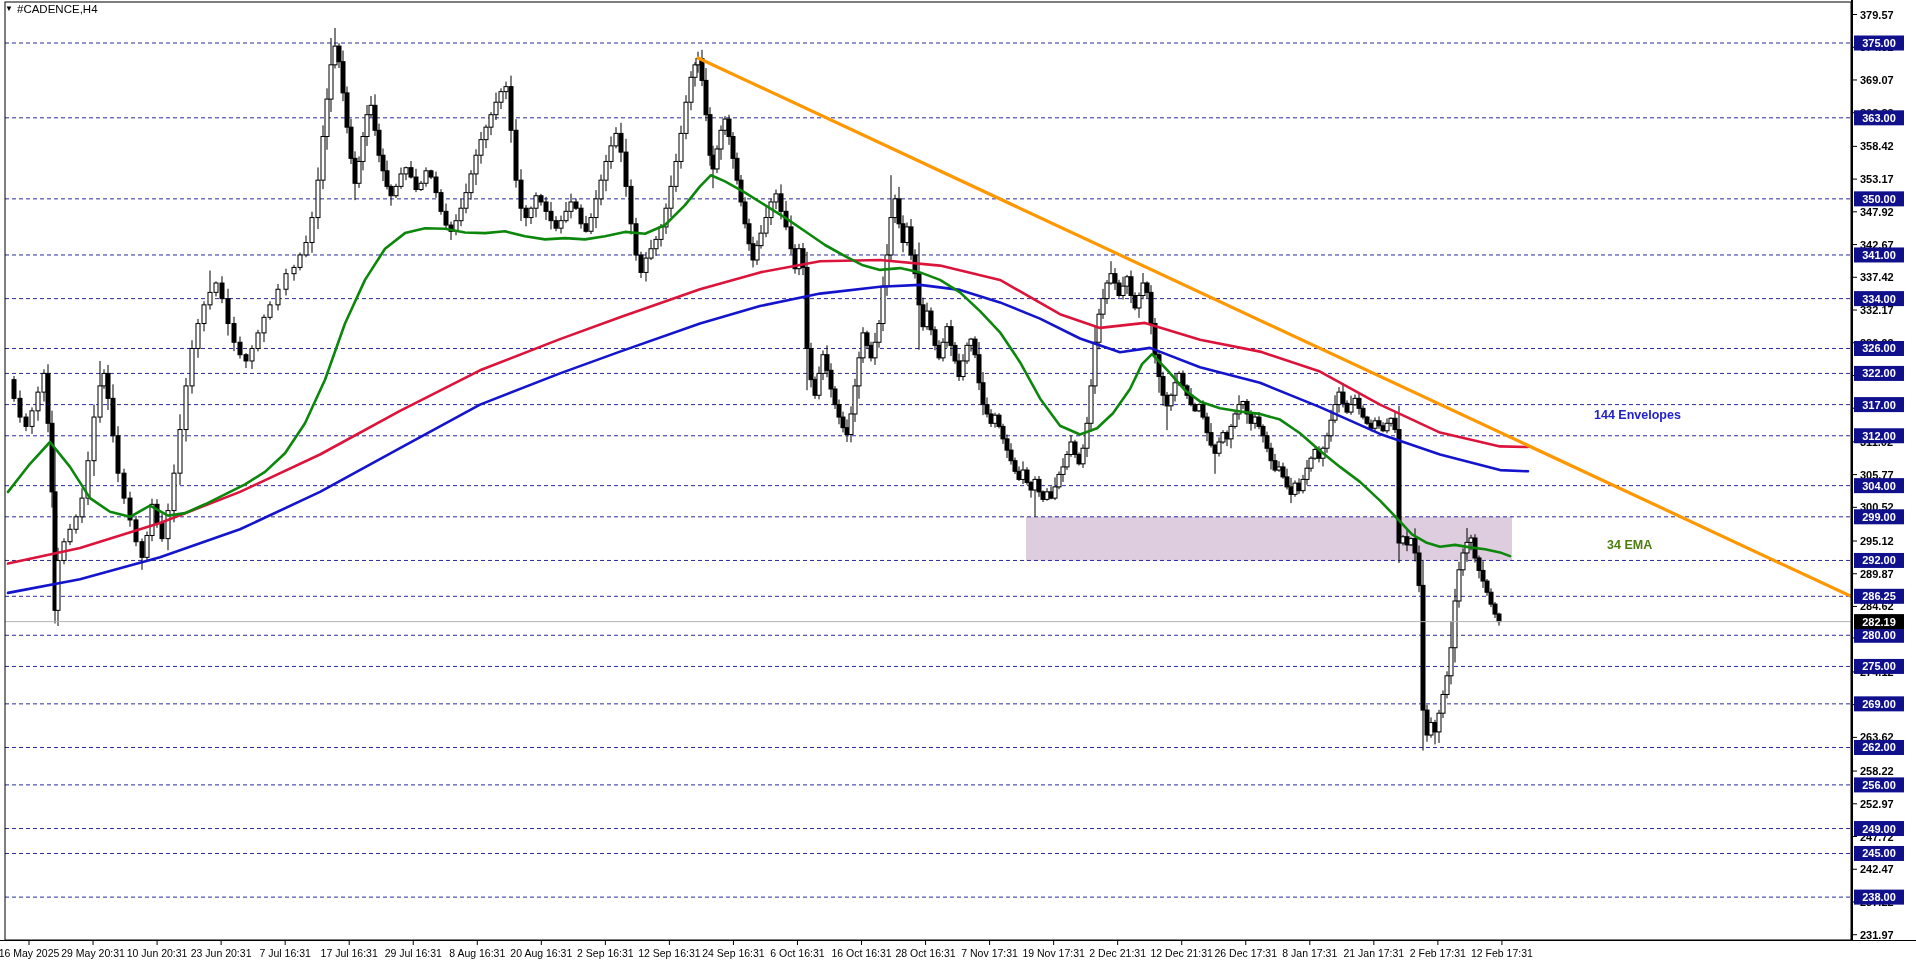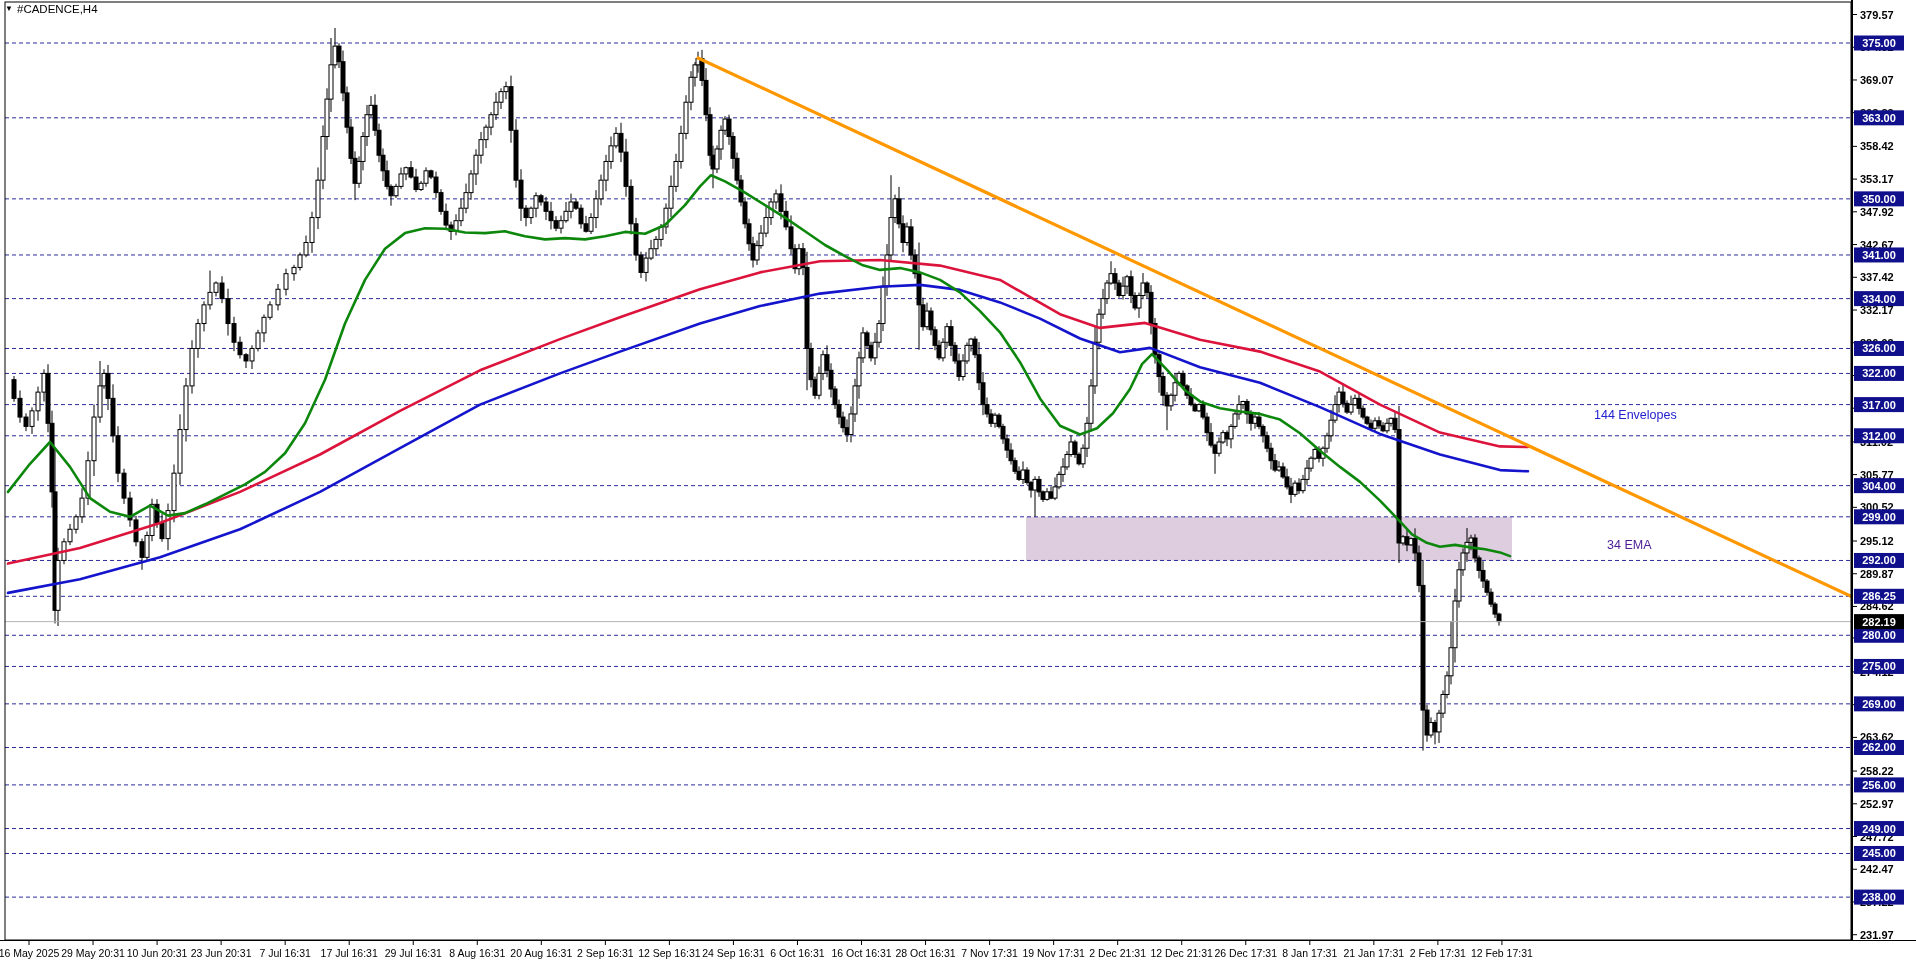--- a/index.html
+++ b/index.html
@@ -2,21 +2,21 @@
 <html><head>
 <meta charset="utf-8">
 <style>
   html,body{margin:0;padding:0;background:#e8e8e8;}
   .screen{position:relative;width:1916px;height:963px;background:#ffffff;overflow:hidden;
           font-family:"Liberation Sans", sans-serif;}
   svg{position:absolute;left:0;top:0;}
   svg text{font-family:"Liberation Sans", sans-serif;}
   .chart-title{position:absolute;left:17px;top:3px;font-size:11.5px;font-weight:normal;color:#000;z-index:5;}
   .menu-tri{position:absolute;left:5px;top:4px;font-size:8px;color:#000;z-index:5;}
-  .anno{position:absolute;font-size:12.5px;font-weight:normal;z-index:4;white-space:nowrap;}
+  .anno{position:absolute;font-size:12.5px;font-weight:bold;z-index:4;white-space:nowrap;}
 </style>
 </head>
 <body>
 
 <div class="screen">
   <svg id="chart" width="1916" height="963">
       <rect x="0" y="0" width="1916" height="963" fill="#fff"></rect>
       <rect x="5" y="2" width="1846" height="938" fill="#fff"></rect>
       <defs>
         <clipPath id="pc">
@@ -1584,14 +1584,14 @@
         <text x="1373.8400000000001" y="957" font-size="10.5" fill="#000000" text-anchor="middle">21 Jan 17:31</text>
         <line x1="1437.88" y1="941" x2="1437.88" y2="945" stroke="#000000" stroke-width="1"></line>
         <text x="1437.88" y="957" font-size="10.5" fill="#000000" text-anchor="middle">2 Feb 17:31</text>
         <line x1="1501.92" y1="941" x2="1501.92" y2="945" stroke="#000000" stroke-width="1"></line>
         <text x="1501.92" y="957" font-size="10.5" fill="#000000" text-anchor="middle">12 Feb 17:31</text>
       </g>
     </svg>
   <span class="menu-tri">▼</span>
   <div class="chart-title">#CADENCE,H4</div>
   <div class="anno" id="anno-env" style="left: 1594px; top: 408px; color: rgb(34, 34, 204);">144 Envelopes</div>
-  <div class="anno" id="anno-ema" style="left: 1607px; top: 538px; color: #4c1d95;">34 EMA</div>
+  <div class="anno" id="anno-ema" style="left: 1607px; top: 538px; color: #4d7c0f;">34 EMA</div>
 </div>
 
 </body></html>

